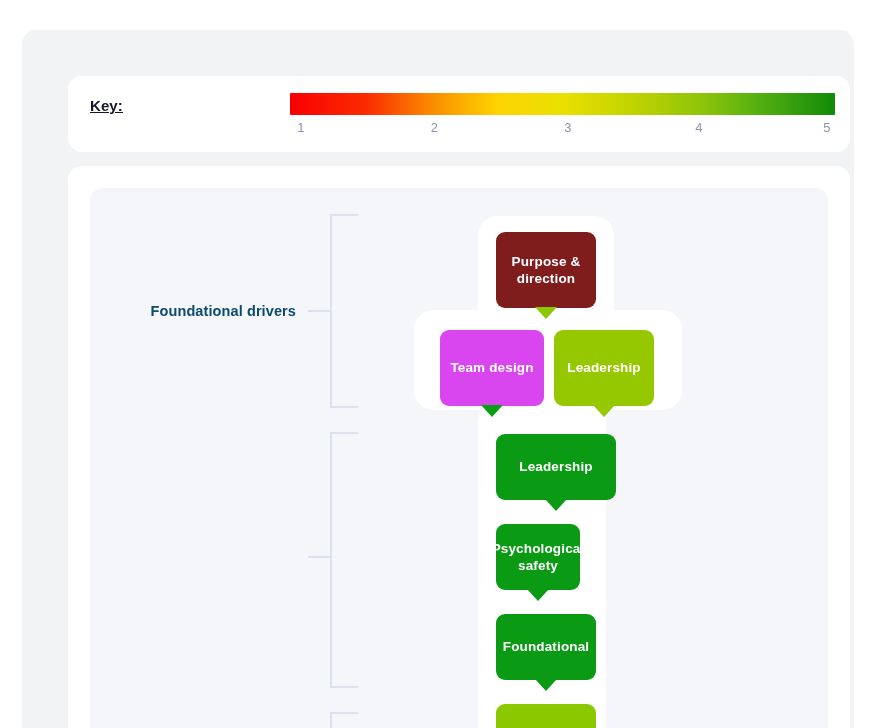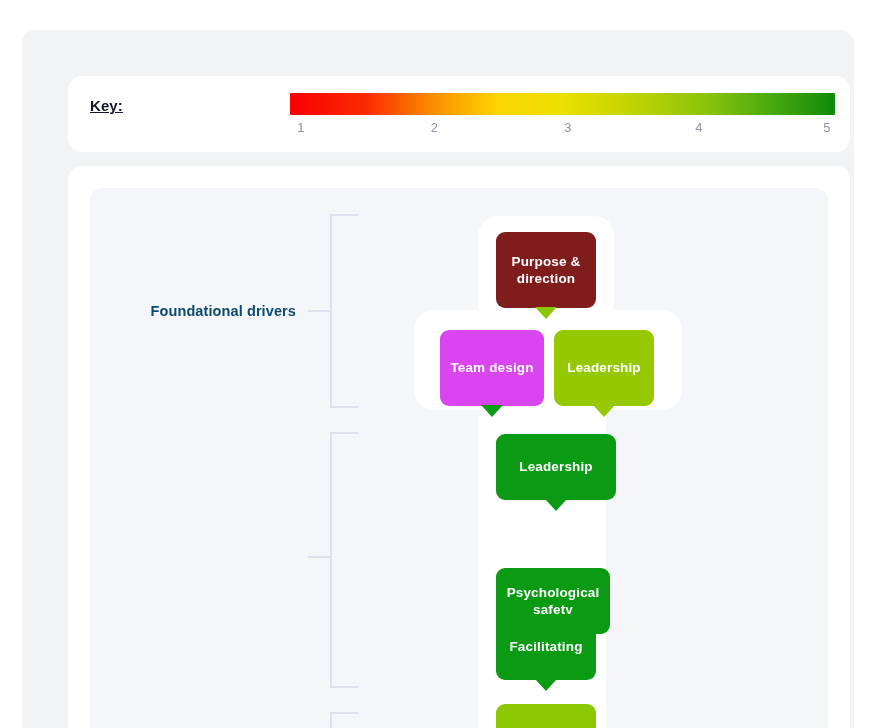--- a/index.html
+++ b/index.html
@@ -210,27 +210,27 @@
         <div class="node" style="left: 464px; top: 142px; width: 100px; height: 76px; background: rgb(150, 200, 0);">
           <span>Leadership</span>
           <span class="tail" style="border-top-color: rgb(150, 200, 0);"></span>
         </div>
 
         <div class="node" style="left: 406px; top: 246px; width: 120px; height: 66px; background: rgb(10, 154, 20);">
           <span>Leadership</span>
           <span class="tail" style="border-top-color: rgb(10, 154, 20);"></span>
         </div>
 
-        <div class="node" style="left: 406px; top: 336px; width: 114px; height: 66px; background: rgb(10, 154, 20); margin-top: 44px;">
+        <div class="node" style="left: 406px; top: 336px; width: 84px; height: 66px; background: rgb(10, 154, 20);">
           <span>Psychological safety</span>
           <span class="tail" style="border-top-color: rgb(10, 154, 20);"></span>
         </div>
 
         <div class="node" style="left: 406px; top: 426px; width: 100px; height: 66px; background: rgb(10, 154, 20);">
-          <span>Facilitating</span>
+          <span>Foundational</span>
           <span class="tail" style="border-top-color: rgb(10, 154, 20);"></span>
         </div>
 
         <div class="node" style="left: 406px; top: 516px; width: 100px; height: 66px; background: rgb(140, 200, 0);">
           
           
         </div>
 
       </div>
     </div>

